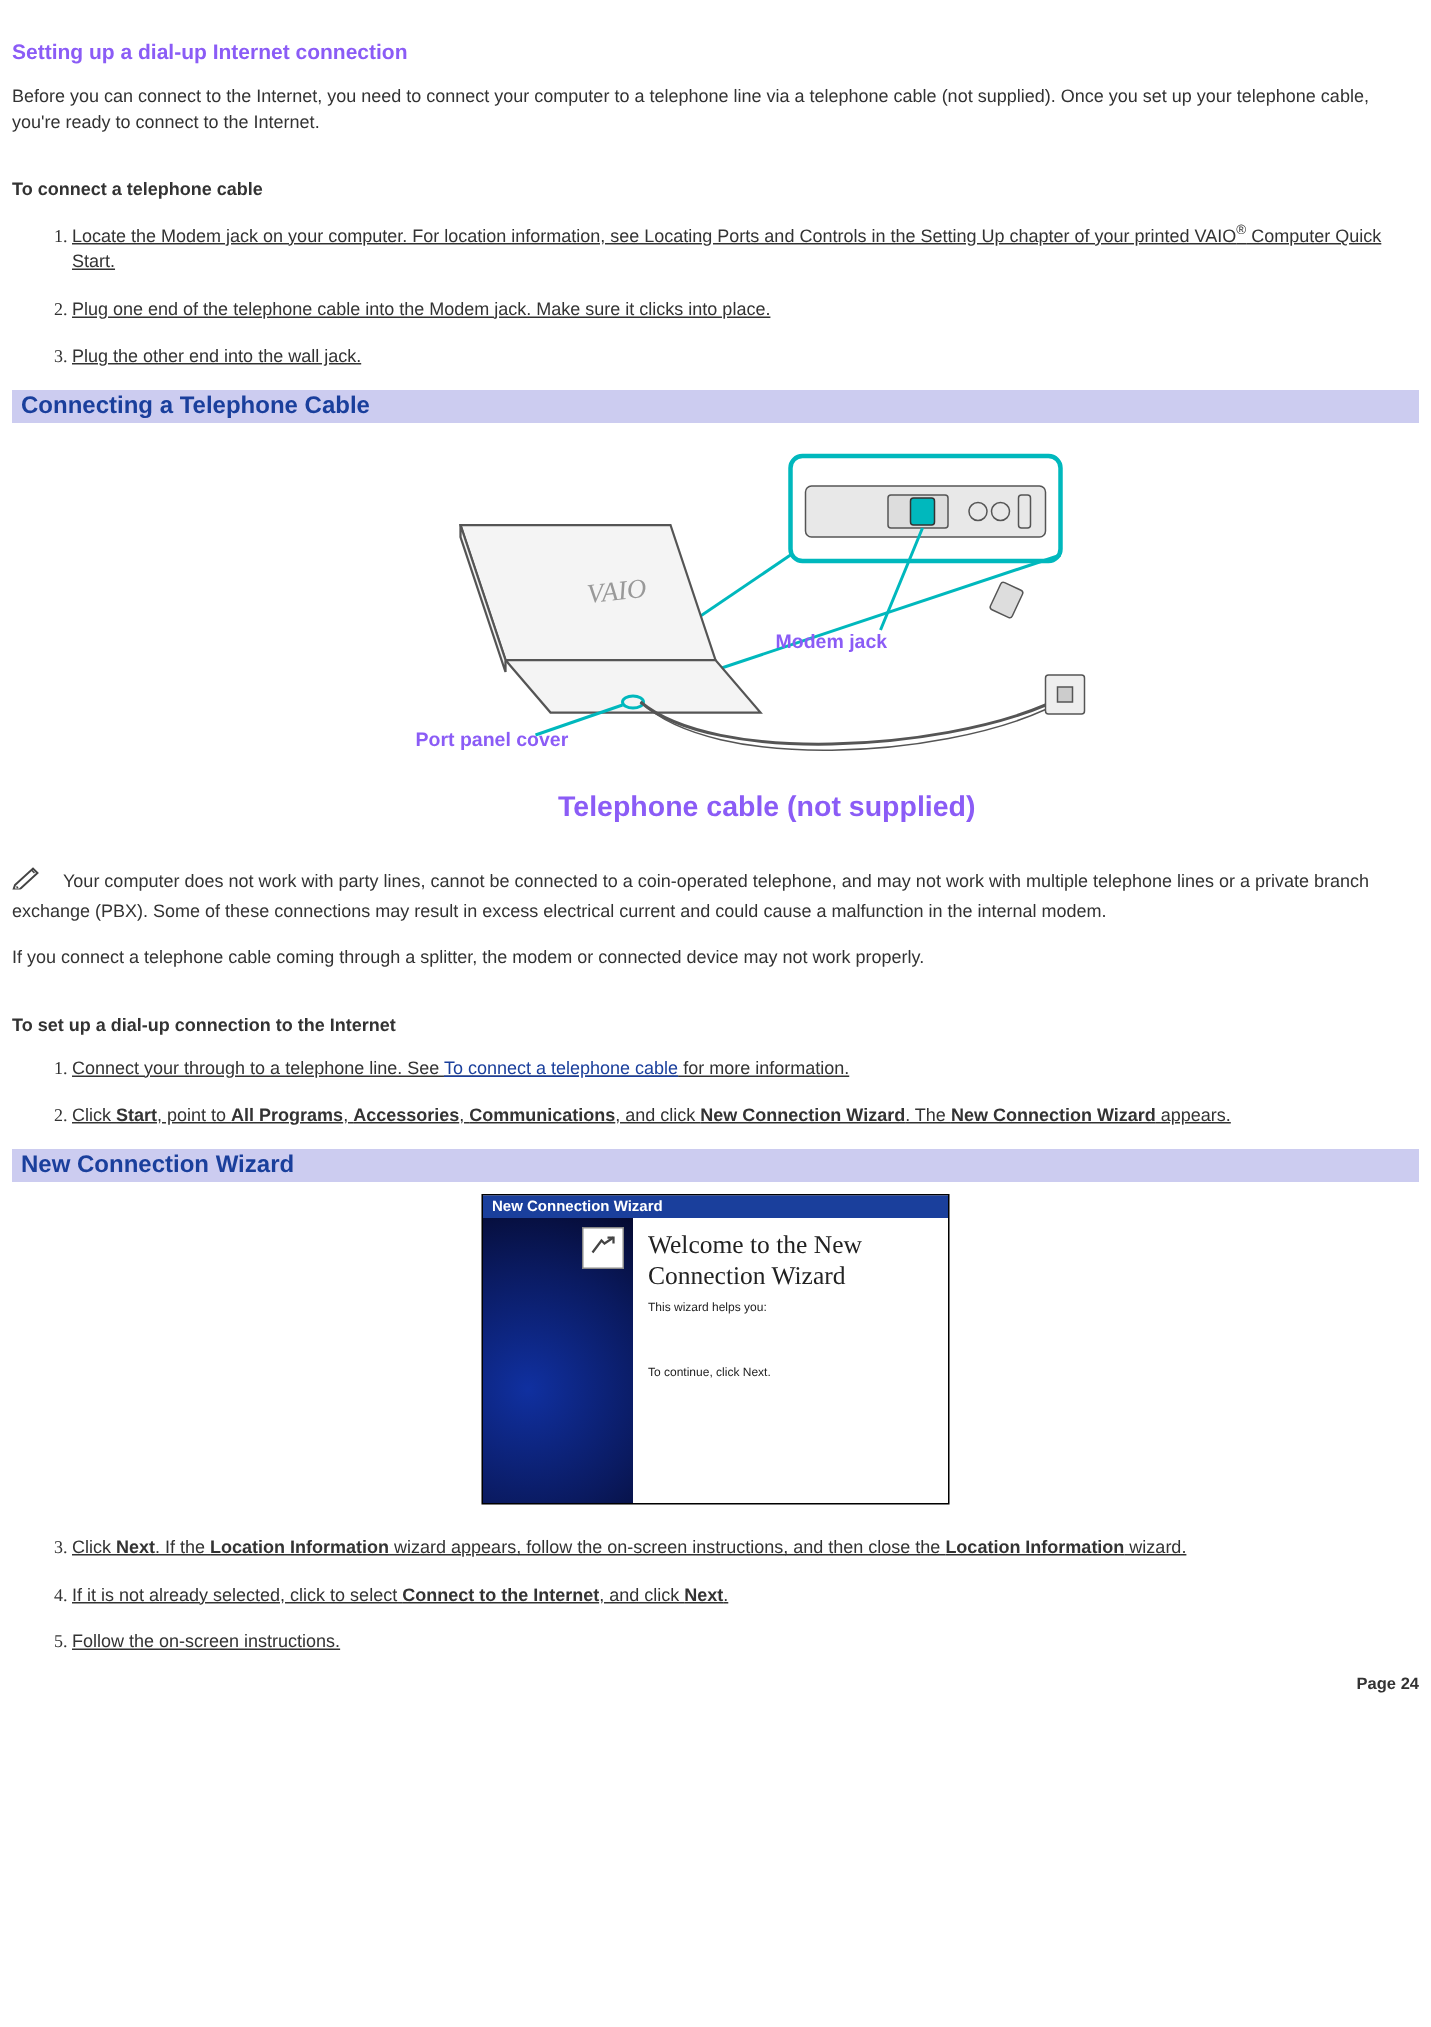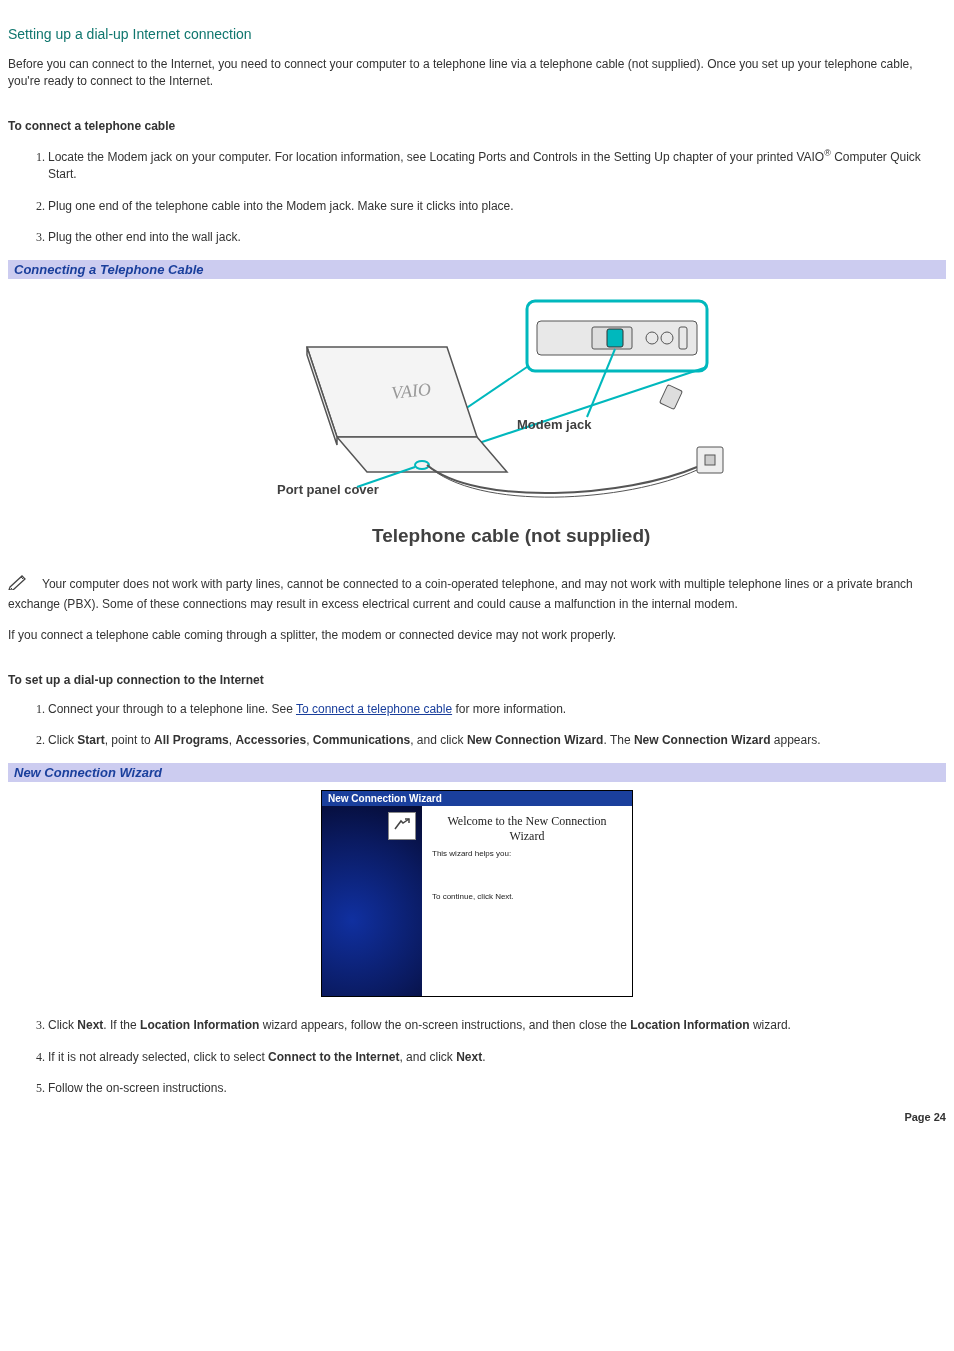--- a/index.html
+++ b/index.html
@@ -5,53 +5,53 @@
   body {
     font-family: Verdana, Geneva, sans-serif;
     font-size: 12px;
     color: #333;
     margin: 0;
     padding: 8px 8px 30px 8px;
     background: #fff;
     width: 938px;
   }
   .page-title {
-    color: #0f766e;
-    font-weight: normal;
+    color: #8b5cf6;
+    font-weight: bold;
     font-size: 14px;
     margin: 18px 0 14px 0;
   }
   .para {
     margin: 14px 0 14px 0;
     line-height: 1.45;
   }
   .sub-heading {
     font-weight: bold;
     margin: 28px 0 14px 0;
   }
   ol {
     margin: 0 0 14px 0;
     padding-left: 40px;
+    text-decoration: underline;
   }
   ol li {
     margin-bottom: 14px;
     line-height: 1.45;
   }
   ol li::marker {
     font-family: "Times New Roman", serif;
     font-size: 12px;
   }
   .caption-bar {
     background: #ccccf0;
     color: #1a3f9c;
-    font-style: italic;
     font-weight: bold;
     padding: 2px 6px;
     margin: 6px 0 0 0;
-    font-size: 13px;
+    font-size: 16px;
   }
   .figure-wrap {
     text-align: center;
     margin: 8px 0 18px 0;
   }
   .note-wrap {
     margin: 24px 0 14px 0;
     line-height: 1.45;
   }
   .note-icon {
@@ -75,21 +75,21 @@
     display: inline-block;
     position: relative;
     width: 520px;
     height: 260px;
     text-align: left;
   }
   .d1-label {
     position: absolute;
     font-family: Verdana, sans-serif;
     font-weight: bold;
-    color: #404040;
+    color: #8b5cf6;
   }
   .d1-modem { top: 130px; left: 300px; font-size: 13px; }
   .d1-port  { top: 195px; left: 60px;  font-size: 13px; }
   .d1-caption { top: 238px; left: 155px; font-size: 19px; }
 
   
   .wizard-wrap {
     display: inline-block;
     border: 1px solid #000;
     width: 310px;
@@ -124,24 +124,23 @@
     display:flex;align-items:center;justify-content:center;
   }
   .wizard-right {
     padding: 8px 10px 4px 10px;
     font-size: 9px;
     color: #222;
     flex: 1;
   }
   .wizard-h {
     font-family: "Times New Roman", serif;
-    font-size: 12px;
+    font-size: 17px;
     margin-bottom: 6px;
     line-height: 1.2;
-    text-align: center;
   }
   .wizard-line { font-size: 8px; margin: 4px 0; }
   .wizard-bullets { font-size: 8px; padding-left: 8px; margin: 4px 0; }
   .wizard-bullets li { list-style: disc; margin-bottom: 4px; margin-left: 4px; line-height:1.2;}
   .wizard-continue { font-size: 8px; margin-top: 34px; }
   .wizard-buttons {
     border-top: 1px solid #ccc;
     padding: 6px;
     text-align: right;
     background: #efeff0;

